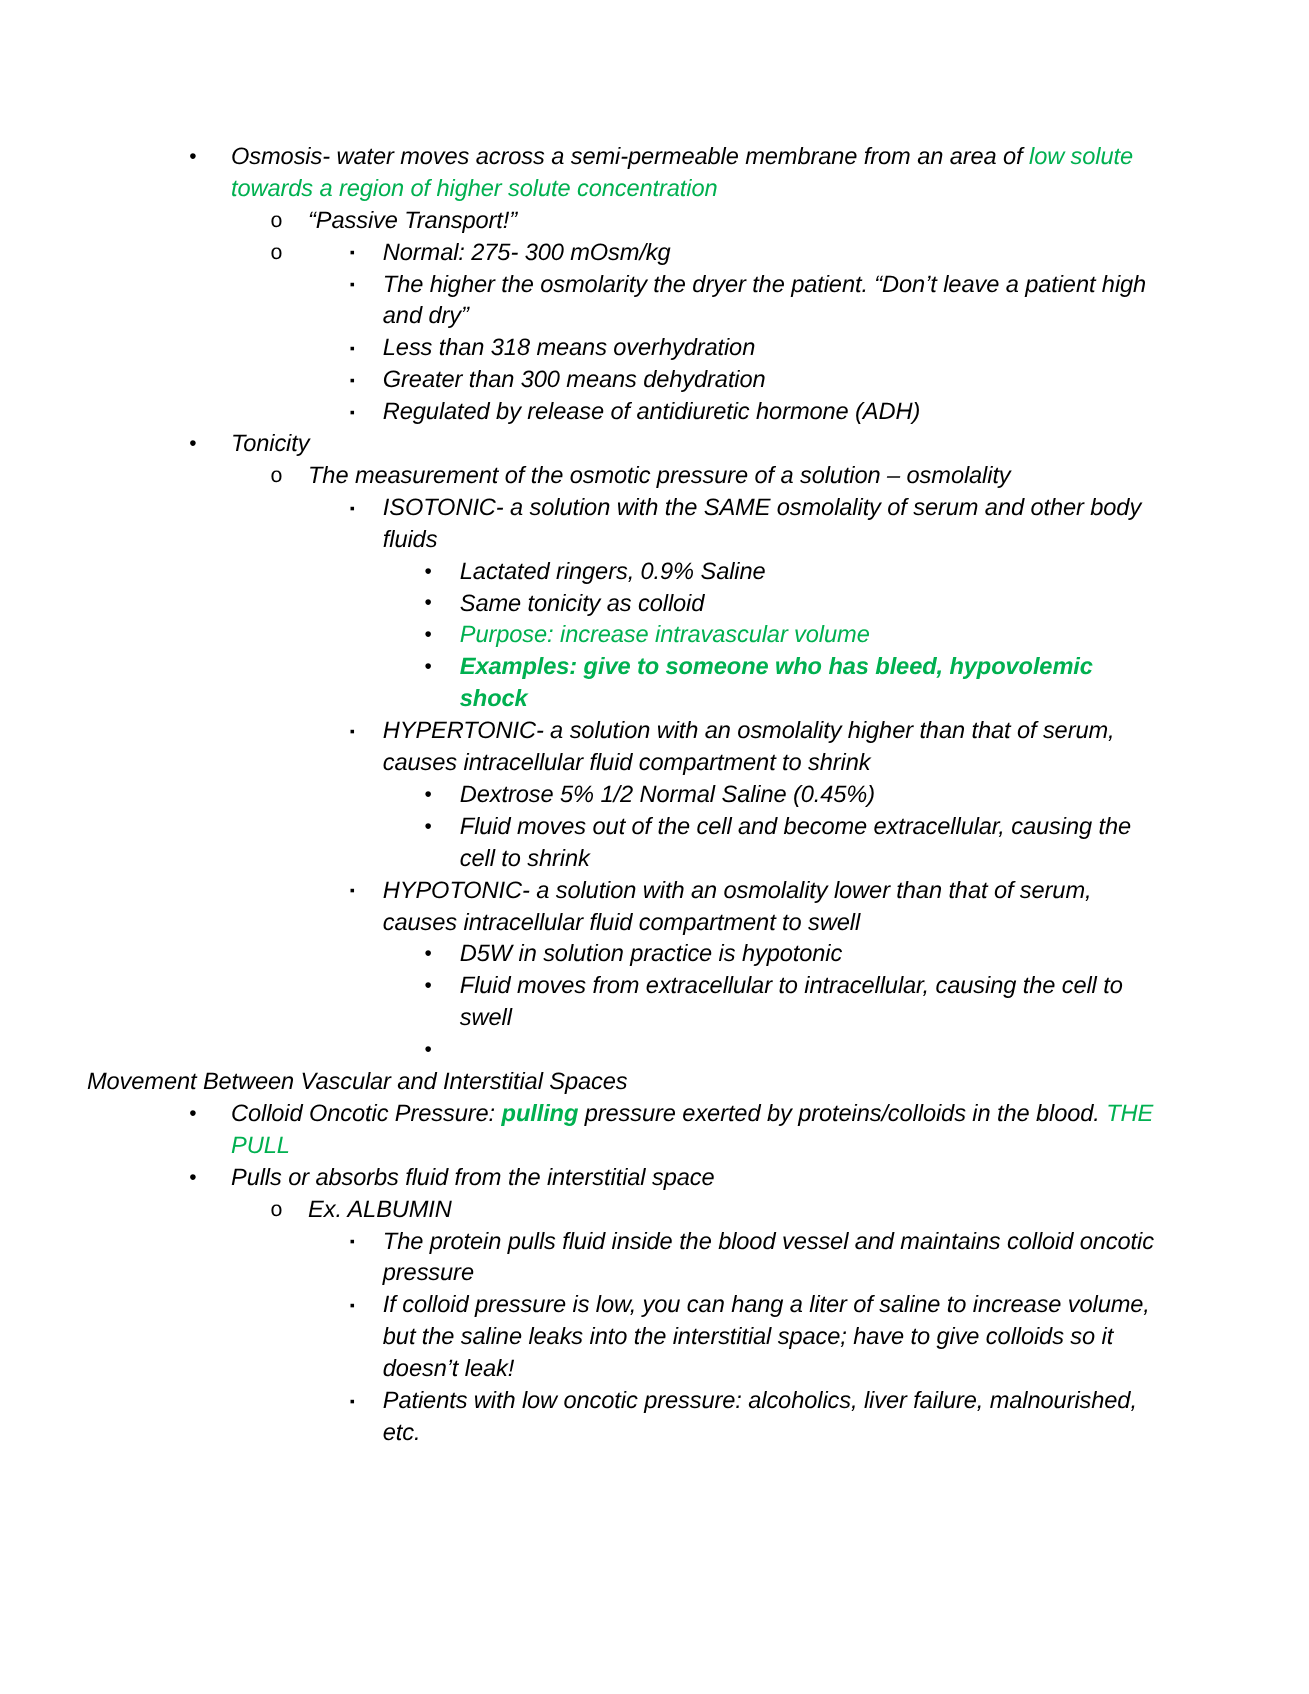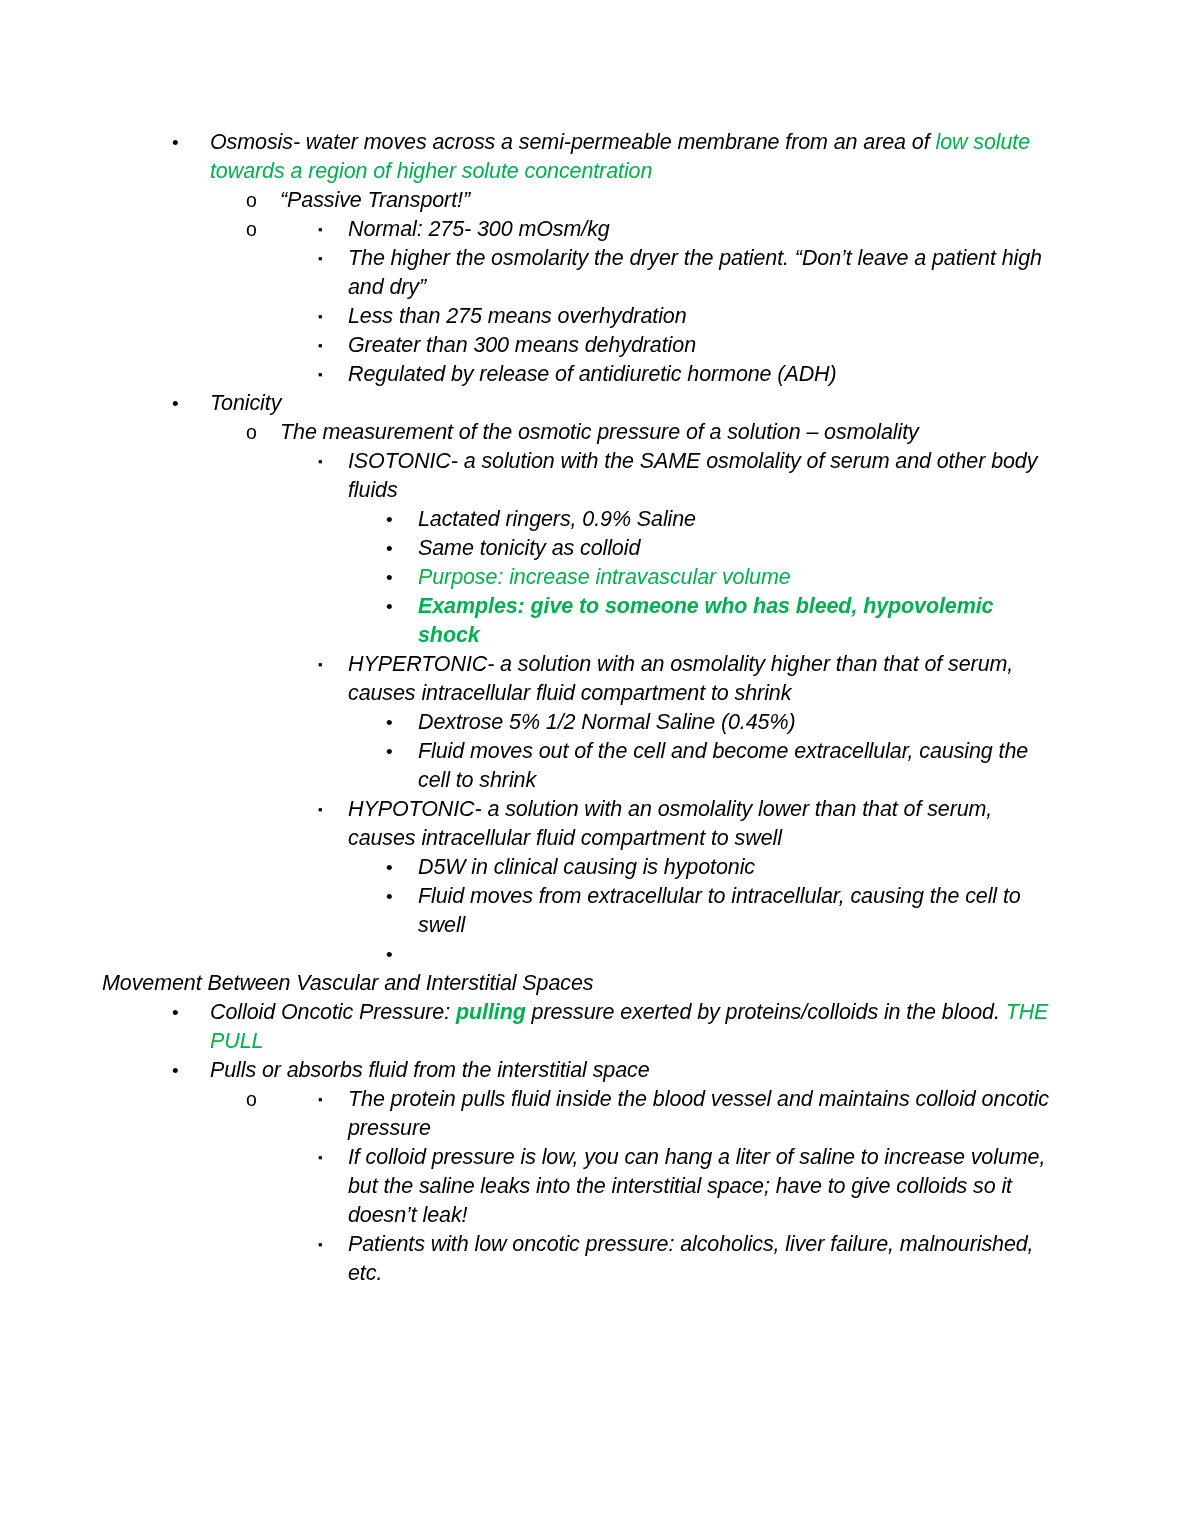--- a/index.html
+++ b/index.html
@@ -43,21 +43,21 @@
     font-size: 21.5px;
     line-height: 29px;
     color: #000;
   }
   .row .txt {
     display: block;
     font-style: italic;
   }
 
   
-  .lvl0 { padding-left: 102px; }
+  .lvl0 { padding-left: 79px; }
   .lvl0 .txt { }
 
   
   .lvl1 { padding-left: 210px; }
   .lvl1 .bullet { left: 172px; font-size: 19px; }
 
   
   .lvl2 { padding-left: 280px; }
   .lvl2 .bullet { left: 246px; font-size: 19.5px; }
 
@@ -93,21 +93,21 @@
       <div class="row lvl3" id="blk-normal-range">
         <span class="bullet">▪</span>
         <span class="txt"><span>Normal: 275- 300 mOsm/kg</span></span>
       </div>
       <div class="row lvl3" id="blk-higher-osmolarity-dryer">
         <span class="bullet">▪</span>
         <span class="txt"><span>The higher the osmolarity the dryer the patient. “Don’t leave a patient high and dry”</span></span>
       </div>
       <div class="row lvl3" id="blk-less-than-275">
         <span class="bullet">▪</span>
-        <span class="txt"><span>Less than 275 means overhydration</span></span>
+        <span class="txt"><span>Less than 318 means overhydration</span></span>
       </div>
       <div class="row lvl3" id="blk-greater-than-300">
         <span class="bullet">▪</span>
         <span class="txt"><span>Greater than 300 means dehydration</span></span>
       </div>
       <div class="row lvl3" id="blk-adh-regulation">
         <span class="bullet">▪</span>
         <span class="txt"><span>Regulated by release of antidiuretic hormone (ADH)</span></span>
       </div>
       <div class="row lvl1" id="blk-tonicity">
@@ -149,21 +149,21 @@
       <div class="row lvl4" id="blk-hypertonic-fluid-shift">
         <span class="bullet">•</span>
         <span class="txt"><span>Fluid moves out of the cell and become extracellular, causing the cell to shrink</span></span>
       </div>
       <div class="row lvl3" id="blk-hypotonic">
         <span class="bullet">▪</span>
         <span class="txt"><span>HYPOTONIC- a solution with an osmolality lower than that of serum, causes intracellular fluid compartment to swell</span></span>
       </div>
       <div class="row lvl4" id="blk-d5w-hypotonic">
         <span class="bullet">•</span>
-        <span class="txt"><span>D5W in clinical causing is hypotonic</span></span>
+        <span class="txt"><span>D5W in solution practice is hypotonic</span></span>
       </div>
       <div class="row lvl4" id="blk-hypotonic-fluid-shift">
         <span class="bullet">•</span>
         <span class="txt"><span>Fluid moves from extracellular to intracellular, causing the cell to swell</span></span>
       </div>
       <div class="row lvl4" id="blk-hypotonic-cerebral-swelling-warning">
         <span class="bullet">•</span>
       </div>
       <div class="spacer"></div>
       <div class="row lvl0" id="blk-movement-heading">
@@ -172,20 +172,21 @@
       <div class="row lvl1" id="blk-colloid-oncotic-pressure">
         <span class="bullet">•</span>
         <span class="txt"><span>Colloid Oncotic Pressure: </span><span class="green-bold">pulling</span><span> pressure exerted by proteins/colloids in the blood. </span><span class="green">THE PULL</span></span>
       </div>
       <div class="row lvl1" id="blk-pulls-absorbs-fluid">
         <span class="bullet">•</span>
         <span class="txt"><span>Pulls or absorbs fluid from the interstitial space</span></span>
       </div>
       <div class="row lvl2" id="blk-ex-albumin">
         <span class="bullet">o</span>
+        <span class="txt"><span>Ex. ALBUMIN</span></span>
       </div>
       <div class="row lvl3" id="blk-protein-pulls-fluid">
         <span class="bullet">▪</span>
         <span class="txt"><span>The protein pulls fluid inside the blood vessel and maintains colloid oncotic pressure</span></span>
       </div>
       <div class="row lvl3" id="blk-low-colloid-pressure-saline">
         <span class="bullet">▪</span>
         <span class="txt"><span>If colloid pressure is low, you can hang a liter of saline to increase volume, but the saline leaks into the interstitial space; have to give colloids so it doesn’t leak!</span></span>
       </div>
       <div class="row lvl3" id="blk-low-oncotic-pressure-patients">

